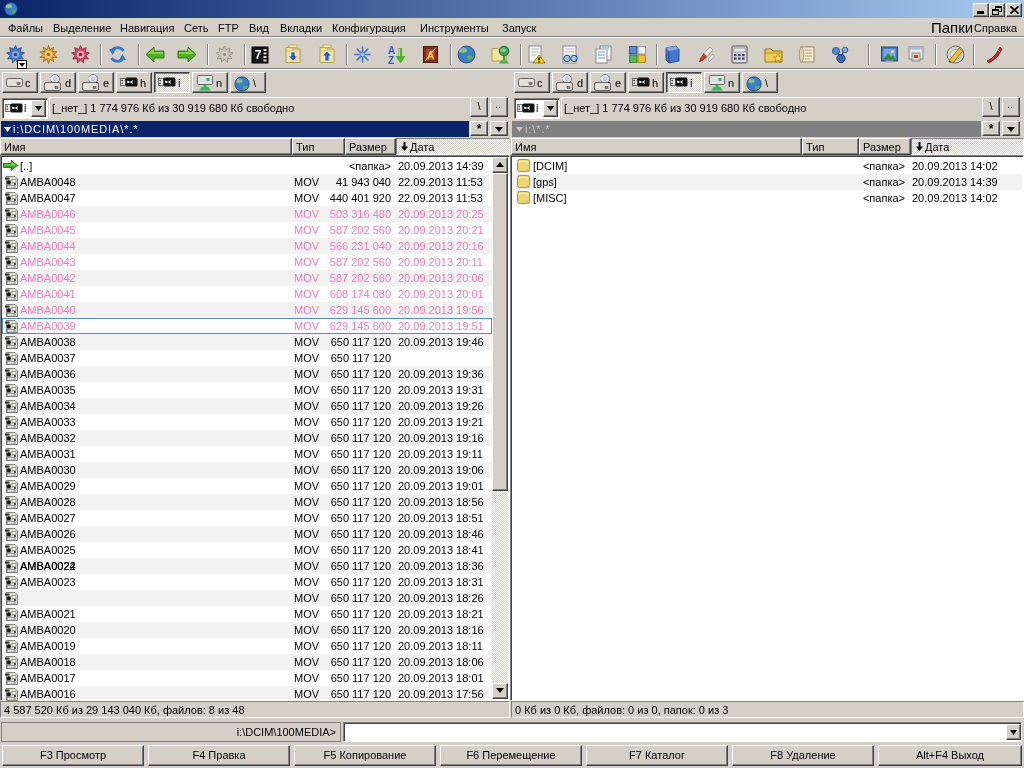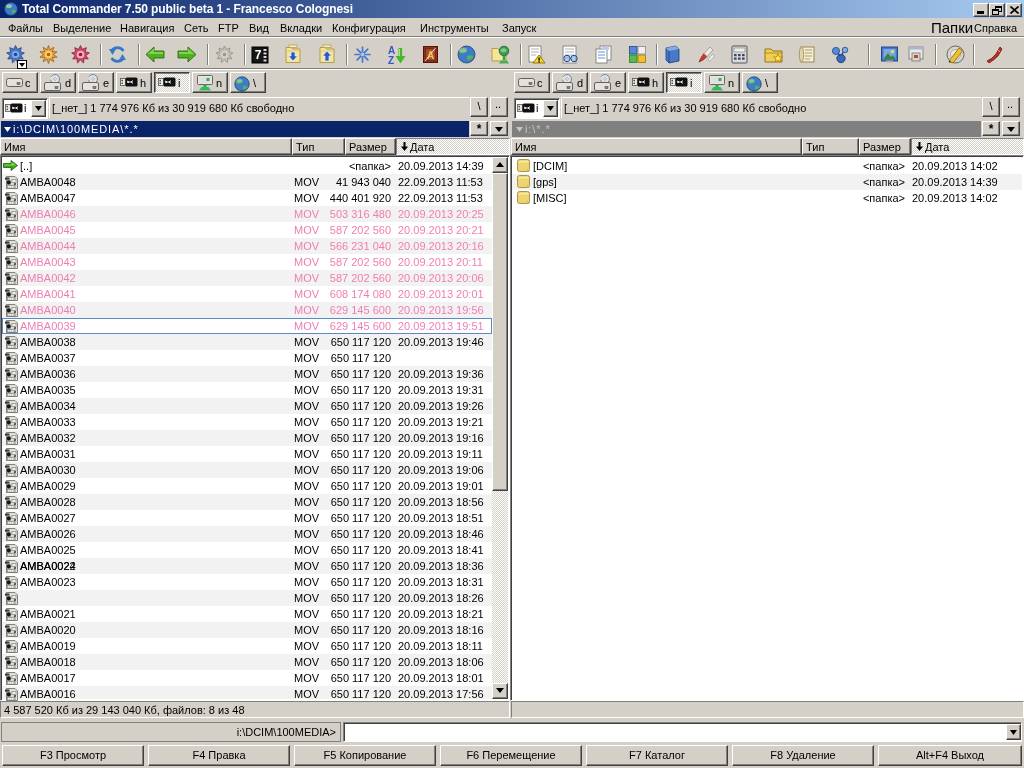--- a/index.html
+++ b/index.html
@@ -1,21 +1,20 @@
 <!DOCTYPE html>
 <html><head><meta charset="utf-8"><style>*{margin:0;padding:0;box-sizing:border-box}body{width:1024px;height:768px;overflow:hidden;font-family:"Liberation Sans",sans-serif;background:#d4d0c8;}#root{position:absolute;left:0;top:0;width:1024px;height:768px;}#root div{position:absolute;}.t{white-space:pre;line-height:16px;}.raised{border:1px solid;border-color:#fff #404040 #404040 #fff;box-shadow:inset -1px -1px 0 #808080;background:#d4d0c8;}.sunkdeep{border:1px solid;border-color:#808080 #fff #fff #808080;box-shadow:inset 1px 1px 0 #404040;background:#fff;}.sunklite{border:1px solid;border-color:#808080 #fff #fff #808080;background:#d4d0c8;}.hdr{border:1px solid;border-color:#fff #404040 #404040 #fff;box-shadow:inset -1px -1px 0 #808080;background:#d4d0c8;}.hdrp{border:1px solid;border-color:#808080 #fff #fff #808080;background-image:conic-gradient(#fff 25%,#d4d0c8 0 50%,#fff 0 75%,#d4d0c8 0);background-size:2px 2px;}svg{position:absolute;}</style></head><body>
 <div id="root">
     <div class="" style="left:0px;top:0px;width:1024px;height:18px;background:linear-gradient(to right,#0a246a,#a6caf0);"></div>
     <svg style="left:4px;top:2px" width="14" height="14" viewBox="0 0 14 14">
 <circle cx="7" cy="7" r="6.5" fill="#3c7cc8" stroke="#1c3c74" stroke-width="0.8"></circle>
 <path d="M2 4 Q5 2 7 3.5 Q9 5 6 6 Q3 7 2 5 Z" fill="#58b058"></path>
 <path d="M8 8 Q11 7 12 9 Q10 12 8 11 Z" fill="#58b058"></path>
 <ellipse cx="5" cy="4" rx="3" ry="2" fill="rgba(255,255,255,0.35)"></ellipse>
 </svg>
-    <div class="t" style="left:22px;top:1px;font-size:12px;color:#fff;font-weight:bold;letter-spacing:-0.1px;">Total Commander 7.50 public beta 1 - Francesco Colognesi</div>
     <div class="raised" style="left:973px;top:3px;width:16px;height:14px;"></div>
     <svg style="left:977px;top:11px" width="7" height="3">
       <rect width="7" height="3" fill="#000"></rect>
     </svg>
     <div class="raised" style="left:989px;top:3px;width:16px;height:14px;"></div>
     <svg style="left:992px;top:6px" width="10" height="9">
 <rect x="3.5" y="0.5" width="6" height="5" fill="none" stroke="#000" stroke-width="1"></rect>
 <rect x="3" y="0" width="7" height="2" fill="#000"></rect>
 <rect x="0.5" y="3.5" width="6" height="5" fill="#d4d0c8" stroke="#000" stroke-width="1"></rect>
 <rect x="0" y="3" width="7" height="2" fill="#000"></rect>
@@ -960,20 +959,21 @@
       <polygon points="4,0 8,5 0,5" fill="#000"></polygon>
     </svg>
     <div class="raised" style="left:492px;top:683px;width:16px;height:16px;"></div>
     <svg style="left:496px;top:688px" width="8" height="5">
       <polygon points="0,0 8,0 4,5" fill="#000"></polygon>
     </svg>
     <div class="raised" style="left:492px;top:173px;width:16px;height:318px;"></div>
     <div class="sunklite" style="left:0px;top:701px;width:510px;height:17px;"></div>
     <div class="t" style="left:4px;top:702px;font-size:11px;color:#000;letter-spacing:0px;line-height:16px;">4 587 520 Кб из 29 143 040 Кб, файлов: 8 из 48</div>
     <div class="sunklite" style="left:511px;top:701px;width:513px;height:17px;"></div>
+    <div class="t" style="left:515px;top:702px;font-size:11px;color:#000;letter-spacing:0px;line-height:16px;">0 Кб из 0 Кб, файлов: 0 из 0, папок: 0 из 3</div>
     <div class="" style="left:1px;top:722px;width:340px;height:20px;border:1px solid #808080;background:#d4d0c8;"></div>
     <div class="t" style="left:0px;top:724px;font-size:11px;color:#000;letter-spacing:0px;line-height:16px;width:336px;text-align:right;">i:\DCIM\100MEDIA&gt;</div>
     <div class="sunkdeep" style="left:343px;top:722px;width:679px;height:20px;"></div>
     <div class="raised" style="left:1006px;top:724px;width:15px;height:16px;"></div>
     <svg style="left:1010px;top:730px" width="7" height="5">
       <polygon points="0,0 7,0 3.5,5" fill="#000"></polygon>
     </svg>
     <div class="raised" style="left:2px;top:745px;width:142px;height:21px;"></div>
     <div class="t" style="left:2px;top:747px;font-size:11px;color:#000;letter-spacing:0px;line-height:17px;width:142px;text-align:center;">F3 Просмотр</div>
     <div class="raised" style="left:148px;top:745px;width:142px;height:21px;"></div>

